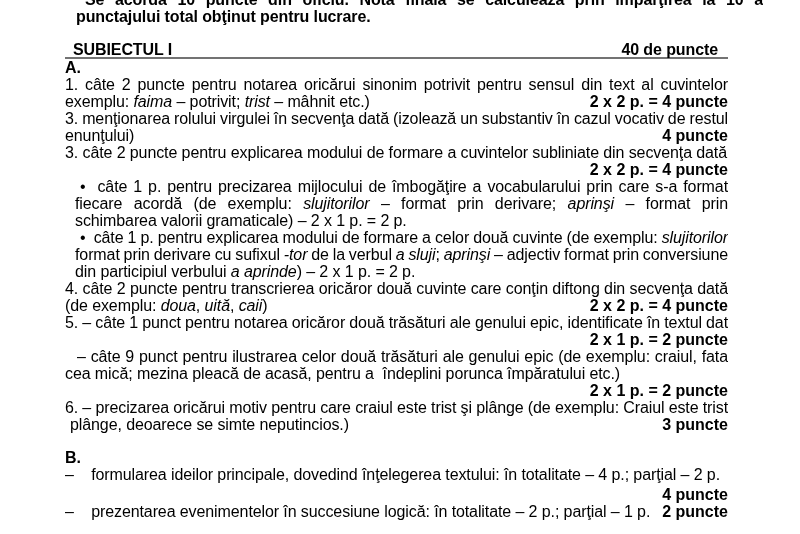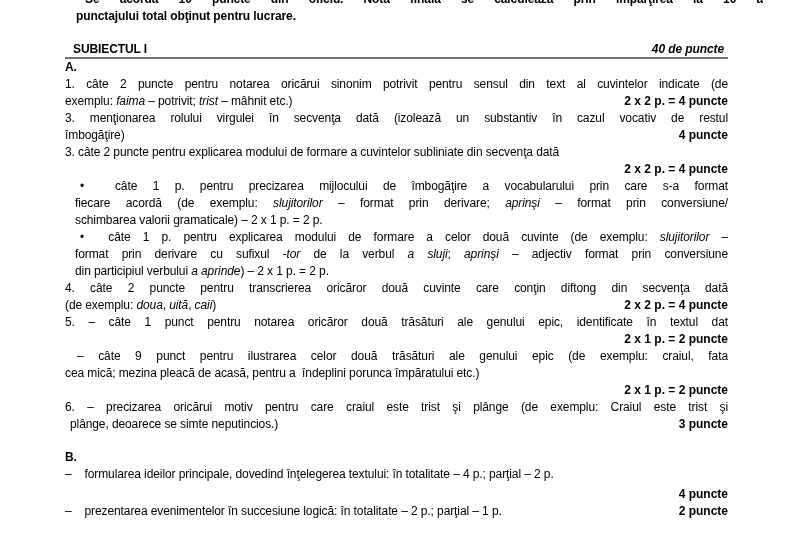--- a/index.html
+++ b/index.html
@@ -2,21 +2,21 @@
 <html><head>
 <meta charset="utf-8">
 <style>
   html,body{margin:0;padding:0;background:#ffffff;}
   #page{
     position:relative;
     width:800px;height:534px;
     background:#ffffff;
     color:#000000;
     font-family:"Liberation Sans","DejaVu Sans",sans-serif;
-    font-size:12px;
+    font-size:16px;
     letter-spacing:-0.1px;
     overflow:hidden;
   }
   #content{
     position:absolute;left:65px;top:0;width:663px;
   }
   
   .top-clip{
     height:8px;overflow:hidden;width:698px;
   }
@@ -31,21 +31,21 @@
   }
   
   .subject-header{
     margin-top:17px;
     height:15px;line-height:15px;
     border-bottom:2px solid #737373;
     position:relative;
     font-weight:700;
   }
   .subject-header .title{padding-left:8px;}
-  .subject-header .pts{position:absolute;right:4px;top:0;font-style:italic;}
+  .subject-header .pts{position:absolute;right:10px;top:0;}
   
   .ln{
     position:relative;height:17px;line-height:17px;overflow:hidden;
   }
   .ln.justify{text-align:justify;text-align-last:justify;word-spacing:-0.5px;}
   .ln.right{text-align:right;}
   .it{font-style:italic;}
   .bd{font-weight:700;}
   .score{position:absolute;right:0;top:0;font-weight:700;letter-spacing:0;}
 </style>
@@ -63,21 +63,21 @@
     <div class="subject-header">
       <span class="title">SUBIECTUL I</span>
       <span class="pts">40 de puncte</span>
     </div>
 
     <div id="body-lines">
         <div class="ln left"><span class="bd">A.</span></div>
         <div class="ln justify"><span>1. câte 2 puncte pentru notarea oricărui sinonim potrivit pentru sensul din text al cuvintelor indicate (de</span></div>
         <div class="ln left"><span>exemplu: </span><span class="it">faima</span><span> – potrivit; </span><span class="it">trist</span><span> – mâhnit etc.)</span><span class="score">2 x 2 p. = 4 puncte</span></div>
         <div class="ln justify"><span>3. menţionarea rolului virgulei în secvenţa dată (izolează un substantiv în cazul vocativ de restul</span></div>
-        <div class="ln left"><span>îmbogăţire)</span><span class="score">4 puncte</span></div>
+        <div class="ln left"><span>enunţului)</span><span class="score">4 puncte</span></div>
         <div class="ln left"><span>3. câte 2 puncte pentru explicarea modului de formare a cuvintelor subliniate din secvenţa dată</span></div>
         <div class="ln right">
           <span class="score">2 x 2 p. = 4 puncte</span>
         </div>
         <div class="ln justify" style="padding-left: 15px;"><span>•&nbsp;&nbsp;câte 1 p. pentru precizarea mijlocului de îmbogăţire a vocabularului prin care s-a format</span></div>
         <div class="ln justify" style="padding-left: 10px;"><span>fiecare acordă (de exemplu: </span><span class="it">slujitorilor</span><span> – format prin derivare; </span><span class="it">aprinşi</span><span> – format prin conversiune/</span></div>
         <div class="ln left" style="padding-left: 10px;"><span>schimbarea valorii gramaticale) – 2 x 1 p. = 2 p.</span></div>
         <div class="ln justify" style="padding-left: 15px;"><span>•&nbsp;&nbsp;câte 1 p. pentru explicarea modului de formare a celor două cuvinte (de exemplu: </span><span class="it">slujitorilor</span><span> –</span></div>
         <div class="ln justify" style="padding-left: 10px;"><span>format prin derivare cu sufixul </span><span class="it">-tor</span><span> de la verbul </span><span class="it">a sluji</span><span>; </span><span class="it">aprinşi</span><span> – adjectiv format prin conversiune</span></div>
         <div class="ln left" style="padding-left: 10px;"><span>din participiul verbului </span><span class="it">a aprinde</span><span>) – 2 x 1 p. = 2 p.</span></div>

